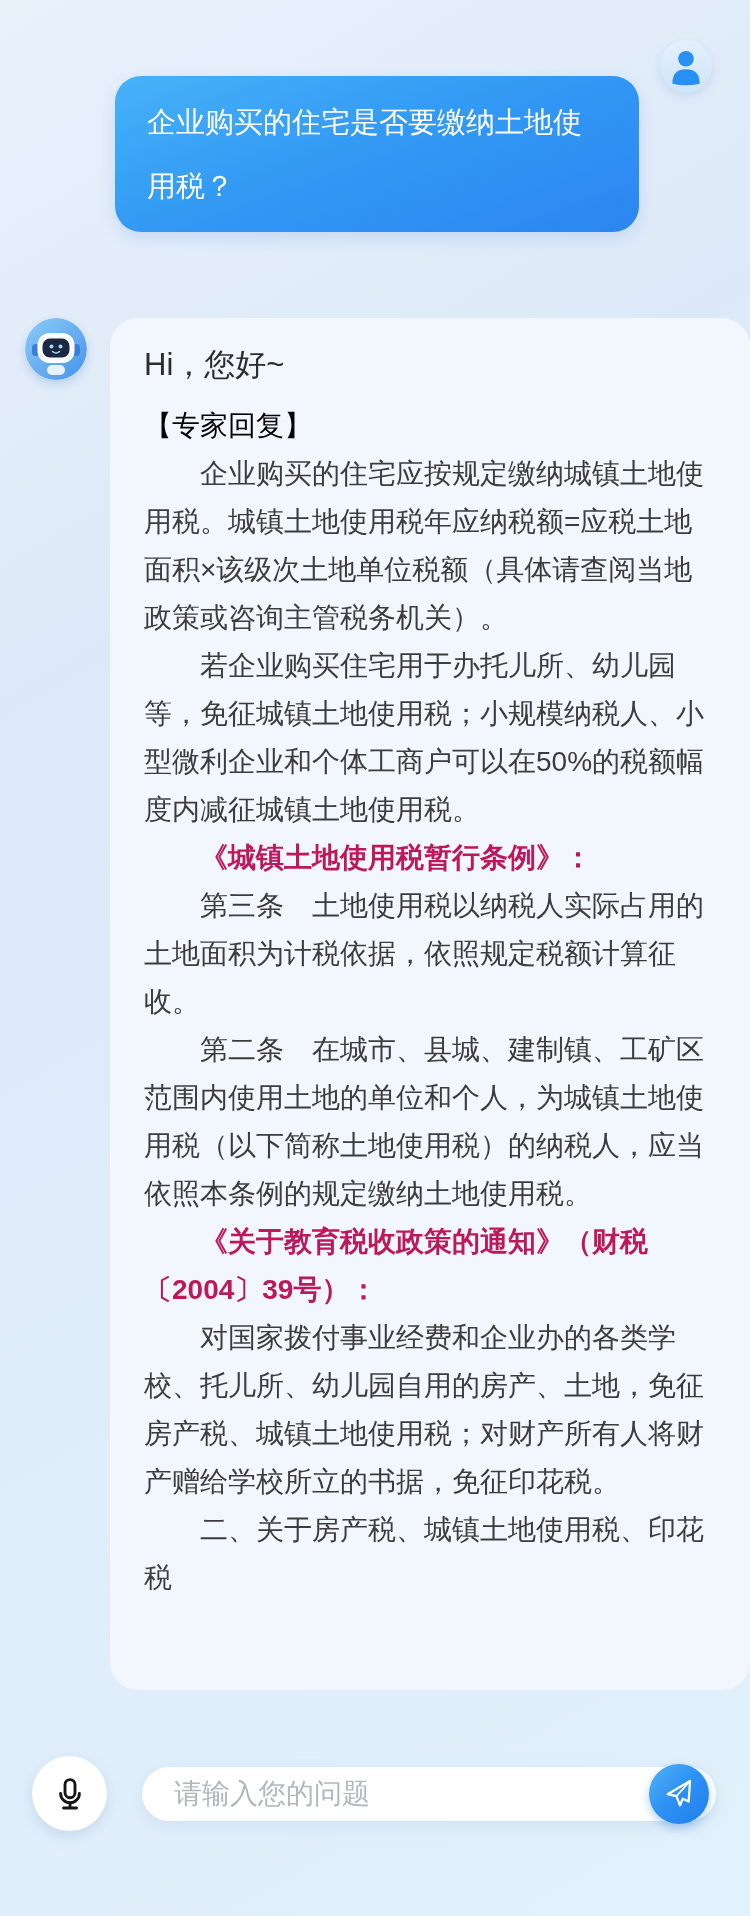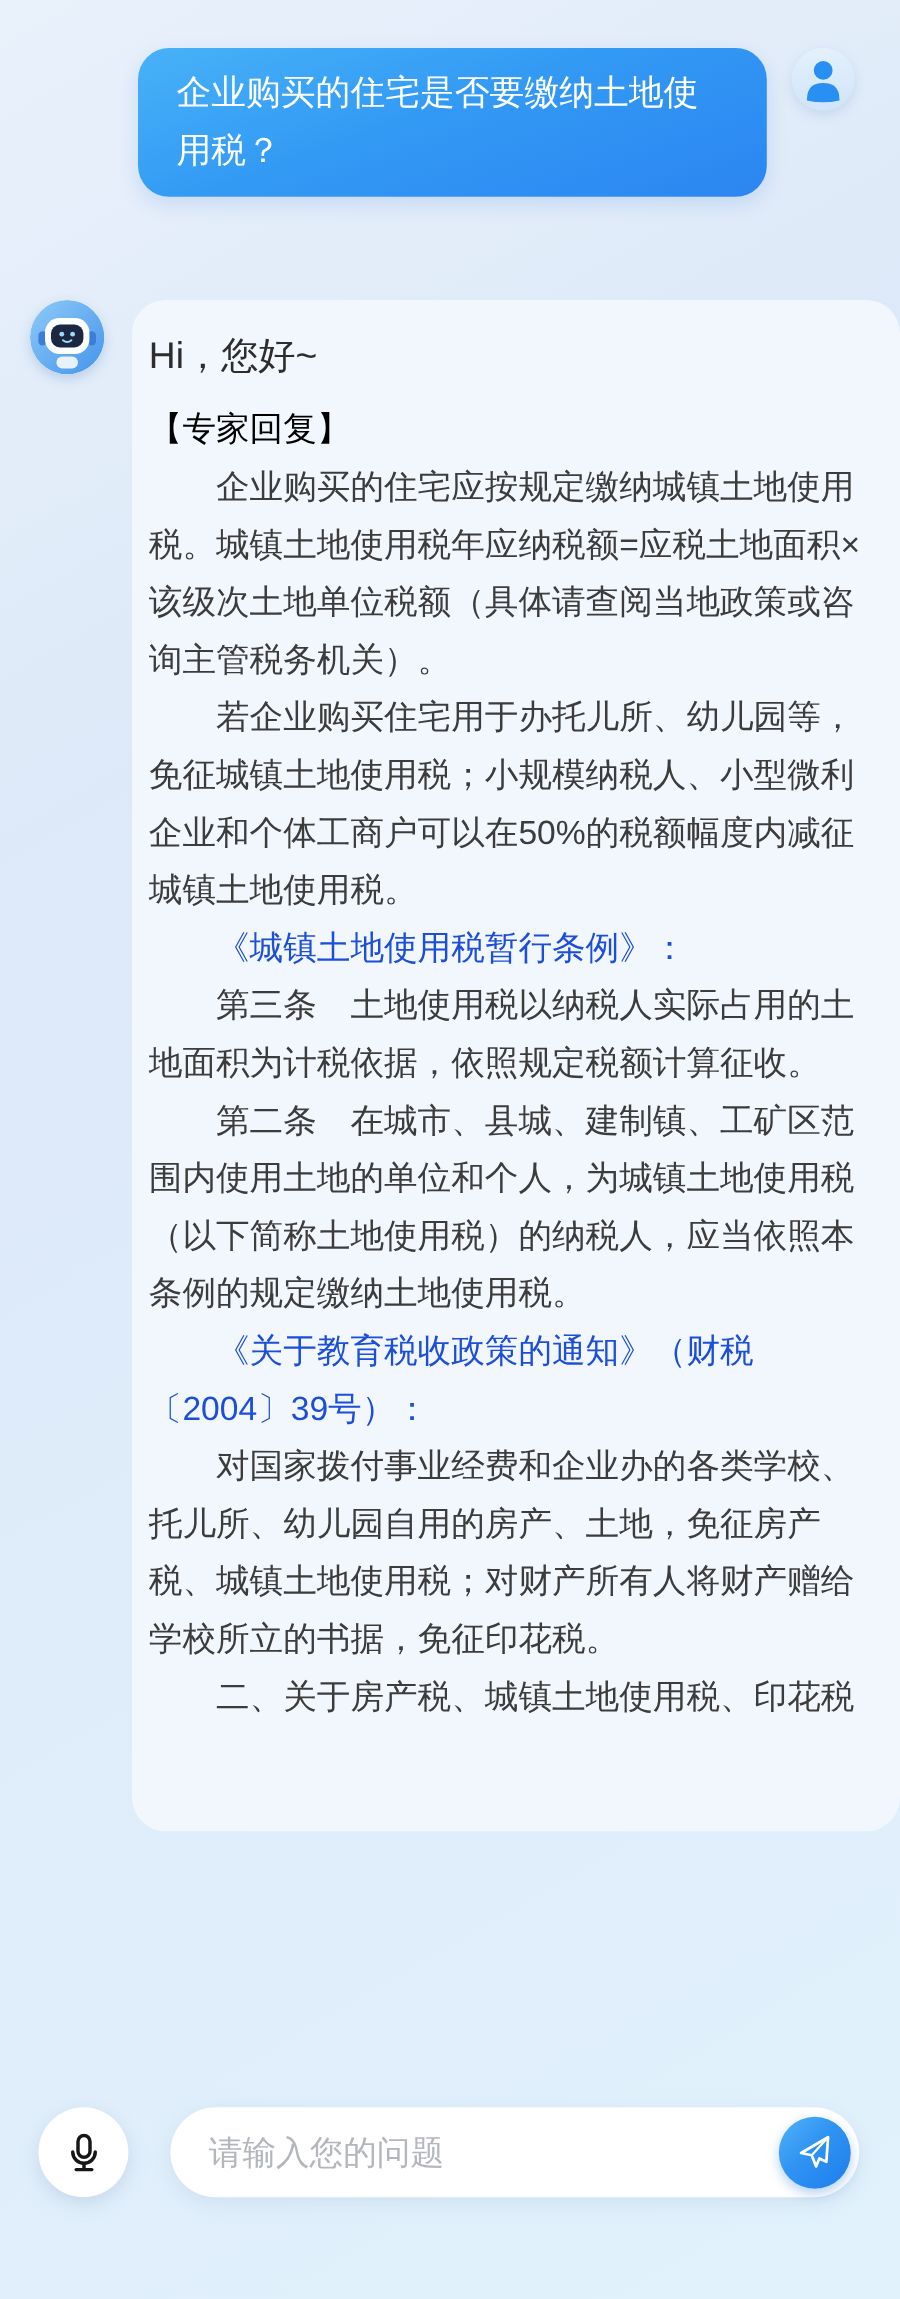--- a/index.html
+++ b/index.html
@@ -9,60 +9,61 @@
     background:linear-gradient(150deg,#e9f1fb 0%,#dde9f8 30%,#dfecfa 62%,#e1f2fc 100%);
   }
   
   .user-row{
     display:flex;justify-content:flex-end;align-items:flex-start;
     padding:40px 38px 0 0;gap:21px;
   }
   .user-bubble{
     max-width:460px;
     background:linear-gradient(160deg,#47b2f8 0%,#339af4 45%,#2b85f1 100%);
-    color:#ffffff;font-size:29px;line-height:48px;
+    color:#ffffff;font-size:29px;line-height:64px;
     padding:14px 32px;border-radius:26px;
     box-shadow:0 6px 16px rgba(60,130,220,.18);
+    margin-top:36px;
   }
   .user-avatar{
     width:52px;height:52px;border-radius:50%;flex:0 0 auto;
     background:linear-gradient(180deg,#e4f0fc,#cfe5fa);
     display:flex;align-items:center;justify-content:center;
     box-shadow:0 4px 10px rgba(120,160,210,.25);
   }
   
   .bot-row{
     display:flex;align-items:flex-start;
     margin-top:86px;padding-left:25px;gap:23px;
   }
   .bot-avatar{width:62px;height:62px;flex:0 0 auto;border-radius:50%;overflow:hidden;
     box-shadow:0 4px 10px rgba(90,140,200,.3);}
   .bot-bubble{
     width:698px;box-sizing:border-box;
     background:#f2f7fd;
     border-radius:28px;
-    padding:26px 30px 88px 14px;
+    padding:26px 30px 88px 34px;
     color:#3c3c3c;font-size:28px;line-height:48px;
   }
   .greeting{font-size:31px;line-height:42px;color:#2d2d2d;font-weight:500;margin:0 0 16px 0;}
   .bot-bubble p{margin:0;text-indent:2em;}
   .p-section{text-indent:0 !important;color:#000000;}
-  .p-bold{font-weight:normal;color:#1d4ed8;}
+  .p-bold{font-weight:bold;color:#be185d;}
   
   .footer{
     position:absolute;left:0;top:1756px;width:750px;
     display:flex;align-items:center;
   }
   .mic-button{
     width:75px;height:75px;border-radius:50%;border:none;margin-left:32px;
     background:#ffffff;display:flex;align-items:center;justify-content:center;
     box-shadow:0 5px 14px rgba(150,175,205,.35);cursor:pointer;flex:0 0 auto;
   }
   .input-pill{
-    margin-left:35px;margin-right:34px;flex:1;height:75px;
+    margin-left:35px;margin-right:34px;flex:1;height:54px;
     background:#ffffff;border-radius:38px;
     display:flex;align-items:center;
     box-shadow:0 5px 16px rgba(160,185,215,.28);
   }
   .question-input{
     flex:1;border:none;outline:none;background:transparent;
     font-size:28px;color:#444;padding:0 10px 0 32px;
     font-family:"Liberation Sans","DejaVu Sans",sans-serif;
   }
   .question-input::placeholder{color:#b3b6bc;}

